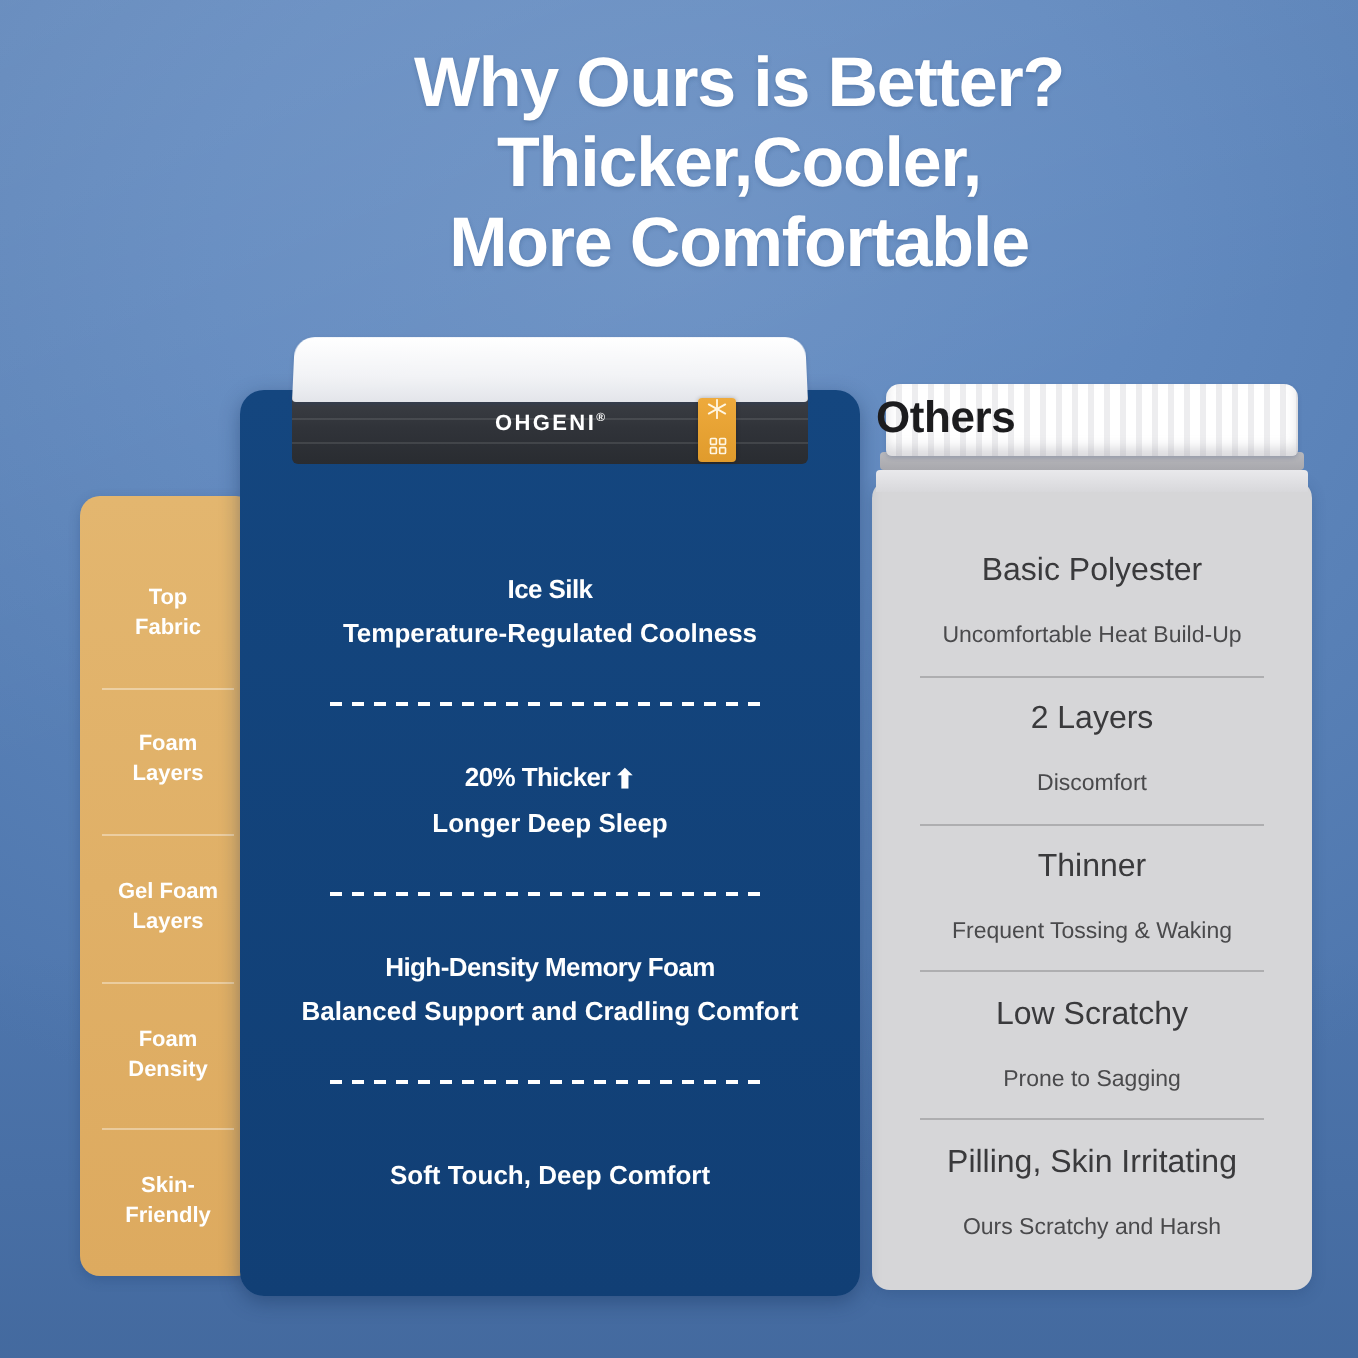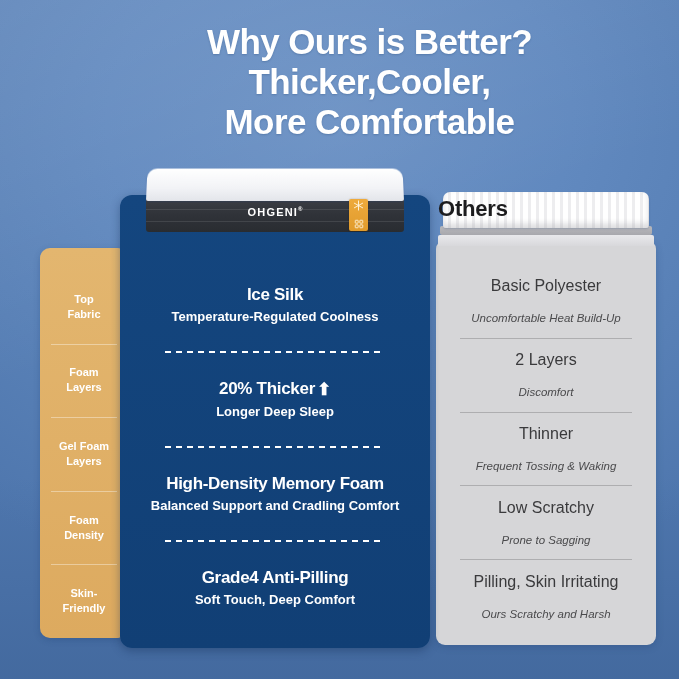--- a/index.html
+++ b/index.html
@@ -126,21 +126,21 @@
     left: 31px;
     right: 31px;
     height: 2px;
     background-image: linear-gradient(90deg, #ffffff 55%, rgba(255,255,255,0) 0%);
     background-size: 11px 2px;
     background-repeat: repeat-x;
   }
   .ours-title {
     color: #ffffff;
     font-weight: bold;
-    font-size: 17px;
+    font-size: 13px;
     line-height: 23px;
     letter-spacing: -0.3px;
     white-space: nowrap;
   }
   .ours-sub {
     color: #ffffff;
     font-weight: bold;
     font-size: 13px;
     line-height: 16px;
     margin-top: 3px;
@@ -191,21 +191,20 @@
     font-size: 16px;
     line-height: 19px;
     white-space: nowrap;
   }
   .others-sub {
     color: #4a4a4c;
     font-size: 11.5px;
     line-height: 14px;
     margin-top: 16px;
     white-space: nowrap;
-    font-style: italic;
   }
 
   
   .others-bed {
     position: absolute;
     left: 438px;
     top: 192px;
     width: 216px;
     height: 58px;
     z-index: 5;
@@ -417,21 +416,20 @@
       <div class="ours-title">
         <span>20% Thicker</span><span class="arrow-up">⬆</span>
       </div>
       <div class="ours-sub">Longer Deep Sleep</div>
     </div>
     <div class="ours-row">
       <div class="ours-title">High-Density Memory Foam</div>
       <div class="ours-sub">Balanced Support and Cradling Comfort</div>
     </div>
     <div class="ours-row">
-      <div class="ours-title">Grade4 Anti-Pilling</div>
       <div class="ours-sub">Soft Touch, Deep Comfort</div>
     </div>
   </div>
 
   <div class="ours-bed">
     <div class="ours-bed-side"></div>
     <div class="ours-bed-top"></div>
     <div class="brand"><span>OHGENI</span><sup>®</sup></div>
     <div class="bed-tag">
       <span class="tag-icon">

